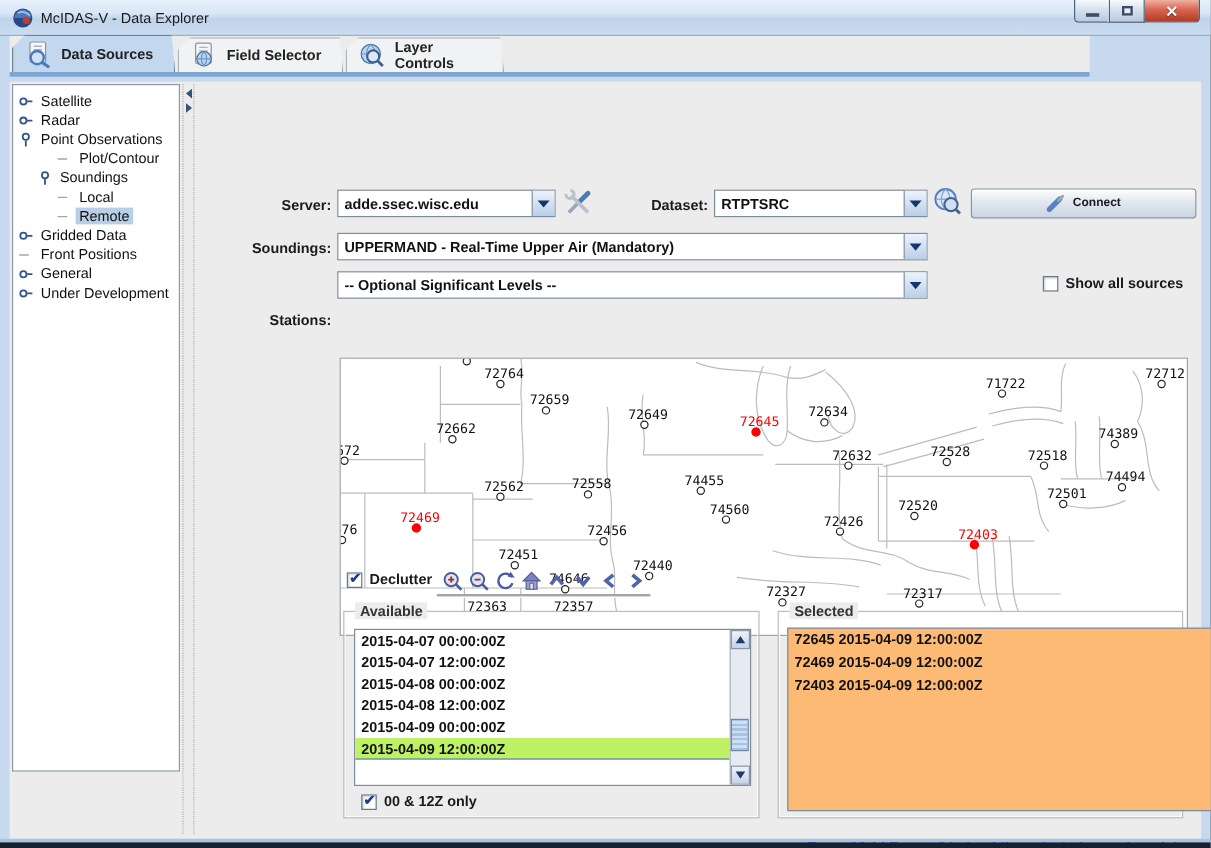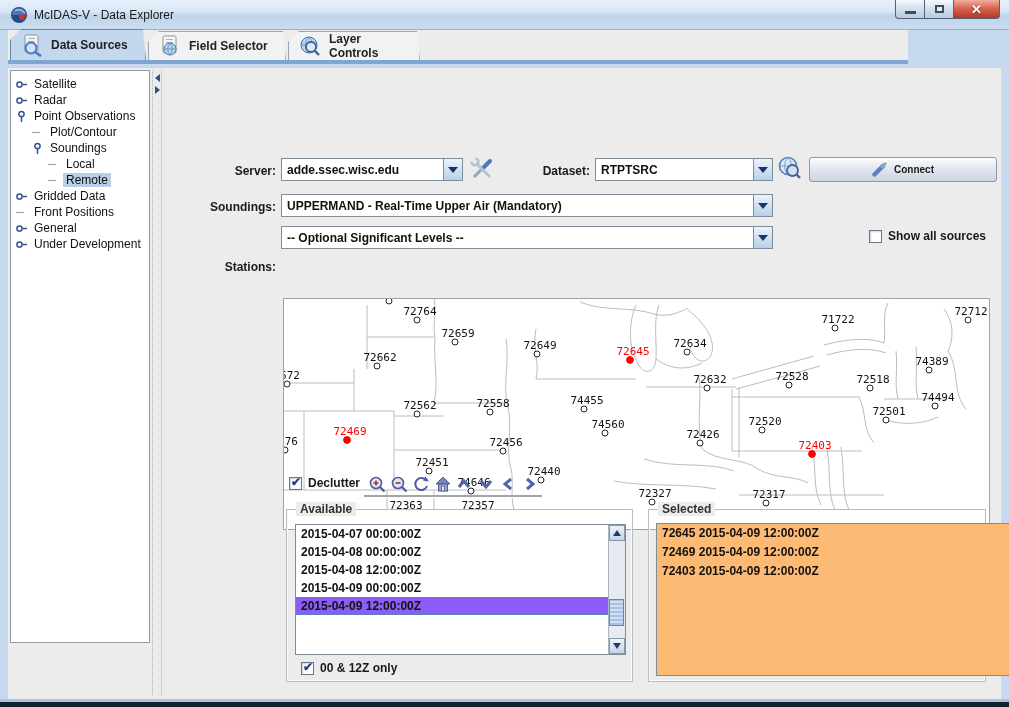--- a/index.html
+++ b/index.html
@@ -194,21 +194,21 @@
         </div>
         <div class="tree-row" style="padding-left: 4px;">
           <span class="ticon">
             <svg width="13" height="13">
               <circle cx="6.5" cy="4" r="2.6" fill="none" stroke="#33548e" stroke-width="1.5"></circle>
               <line x1="6.5" y1="7" x2="6.5" y2="12" stroke="#33548e" stroke-width="1.5"></line>
             </svg>
           </span>
           <span class="tree-label">Point Observations</span>
         </div>
-        <div class="tree-row" style="padding-left: 20px;">
+        <div class="tree-row" style="padding-left: 36px;">
           <span class="ticon">
             <svg width="13" height="13">
               <line x1="1" y1="6.5" x2="9" y2="6.5" stroke="#9aa8b6" stroke-width="1.2"></line>
             </svg>
           </span>
           <span class="tree-label">Plot/Contour</span>
         </div>
         <div class="tree-row" style="padding-left: 20px;">
           <span class="ticon">
             <svg width="13" height="13">
@@ -571,24 +571,25 @@
             <polyline points="5,3 11,8 5,13" fill="none" stroke="#5163aa" stroke-width="3"></polyline>
           </svg>
         </div>
       </div>
 
       <div class="groupbox" style="left:124px; top:441px; width:347px; height:173px;">
         <span class="grouptitle">Available</span>
         <div id="avail-list">
           <div id="avail-rows">
               <div class="lrow">2015-04-07 00:00:00Z</div>
+              <div class="lrow">2015-04-07 12:00:00Z</div>
               <div class="lrow">2015-04-08 00:00:00Z</div>
               <div class="lrow">2015-04-08 12:00:00Z</div>
               <div class="lrow">2015-04-09 00:00:00Z</div>
-              <div class="lrow selected" style="background: #8b5cf6;">2015-04-09 12:00:00Z</div>
+              <div class="lrow selected" style="background: #bef264;">2015-04-09 12:00:00Z</div>
             </div>
           <div id="vscroll">
             <div class="sbtn">
                 <div class="up"></div>
               </div>
             <div id="strack">
                 <div id="sthumb"></div>
               </div>
             <div class="sbtn">
                 <div class="down"></div>

